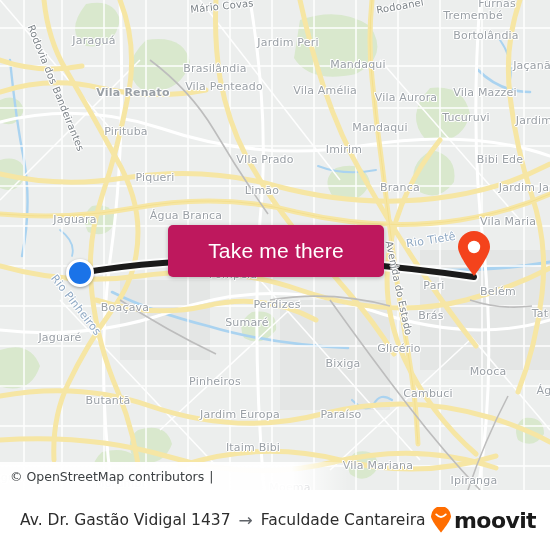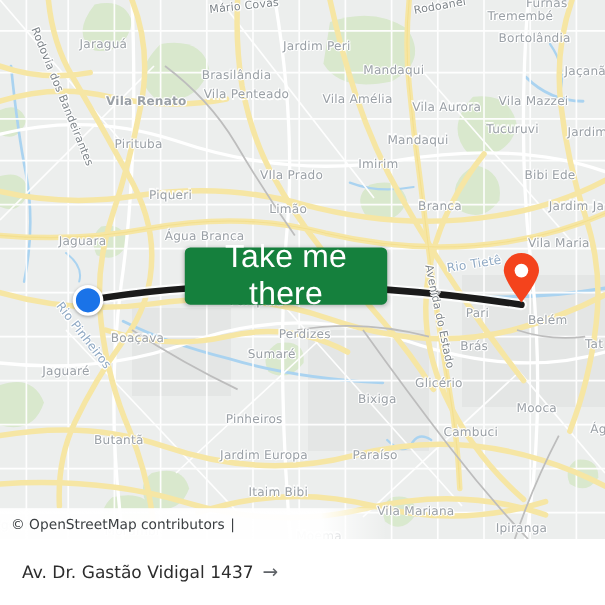--- a/index.html
+++ b/index.html
@@ -46,27 +46,27 @@
     border: 3px solid #ffffff;
     box-shadow: 0 1px 3px rgba(0,0,0,.35);
     transform: translate(-50%, -50%);
   }
   .dest-pin { position: absolute; transform: translate(-50%, -100%); }
 
   
   .cta {
     position: absolute;
     left: 168px; top: 225px;
-    width: 184px; height: 52px;
-    background: #15803d;
+    width: 216px; height: 52px;
+    background: #be185d;
     border: none;
     border-radius: 5px;
     color: #ffffff;
     font-family: "Liberation Sans", sans-serif;
-    font-size: 29px;
+    font-size: 21px;
     letter-spacing: .2px;
     cursor: pointer;
     box-shadow: 0 1px 4px rgba(0,0,0,.25);
     display: flex; align-items: center; justify-content: center;
   }
 
   
   .attribution {
     position: absolute;
     left: 0; top: 462px; width: 550px; height: 28px;
@@ -259,21 +259,21 @@
         <div class="lbl" style="left: 125px; top: 307px;">Boaçava</div>
         <div class="lbl water" style="left: 76px; top: 305px; transform: translate(-50%, -50%) rotate(52deg);">Rio Pinheiros</div>
         <div class="lbl" style="left: 277px; top: 304px;">Perdizes</div>
         <div class="lbl" style="left: 247px; top: 322px;">Sumaré</div>
         <div class="lbl" style="left: 431px; top: 315px;">Brás</div>
         <div class="lbl" style="left: 540px; top: 313px;">Tat</div>
         <div class="lbl" style="left: 60px; top: 337px;">Jaguaré</div>
         <div class="lbl" style="left: 399px; top: 348px;">Glicério</div>
         <div class="lbl" style="left: 343px; top: 363px;">Bixiga</div>
         <div class="lbl" style="left: 488px; top: 371px;">Mooca</div>
-        <div class="lbl" style="left: 231px; top: 381px;">Pinheiros</div>
+        <div class="lbl" style="left: 215px; top: 381px;">Pinheiros</div>
         <div class="lbl" style="left: 428px; top: 393px;">Cambuci</div>
         <div class="lbl" style="left: 544px; top: 390px;">Ág</div>
         <div class="lbl" style="left: 108px; top: 400px;">Butantã</div>
         <div class="lbl" style="left: 240px; top: 414px;">Jardim Europa</div>
         <div class="lbl" style="left: 341px; top: 414px;">Paraíso</div>
         <div class="lbl" style="left: 253px; top: 447px;">Itaim Bibi</div>
         <div class="lbl" style="left: 378px; top: 465px;">Vila Mariana</div>
         <div class="lbl" style="left: 474px; top: 480px;">Ipiranga</div>
         <div class="lbl" style="left: 120px; top: 483px;">Morumbi</div>
         <div class="lbl" style="left: 290px; top: 487px;">Moema</div>
@@ -294,17 +294,25 @@
     <div class="attribution">
       <a href="#">© OpenStreetMap contributors</a>
       <span class="attr-sep">|</span>
     </div>
   </div>
 
   <div class="footer">
     <div class="footer-text">
       <span>Av. Dr. Gastão Vidigal 1437</span>
       <span class="arrow-glyph">→</span>
+      <span>Faculdade Cantareira</span>
     </div>
 
+    <div class="brand">
+      <svg width="22" height="26" viewBox="0 0 22 26">
+        <path d="M11 25.5 C11 25.5 21 13.5 21 9.2 A10 10 0 1 0 1 9.2 C1 13.5 11 25.5 11 25.5 Z" fill="#ff6d00"></path>
+        <path d="M6.2 7.4 q4.8 5.2 9.6 0" stroke="#ffffff" stroke-width="1.8" fill="none" stroke-linecap="round"></path>
+      </svg>
+      <span class="brand-word">moovit</span>
+    </div>
   </div>
 
 </div>
 
 </body></html>

